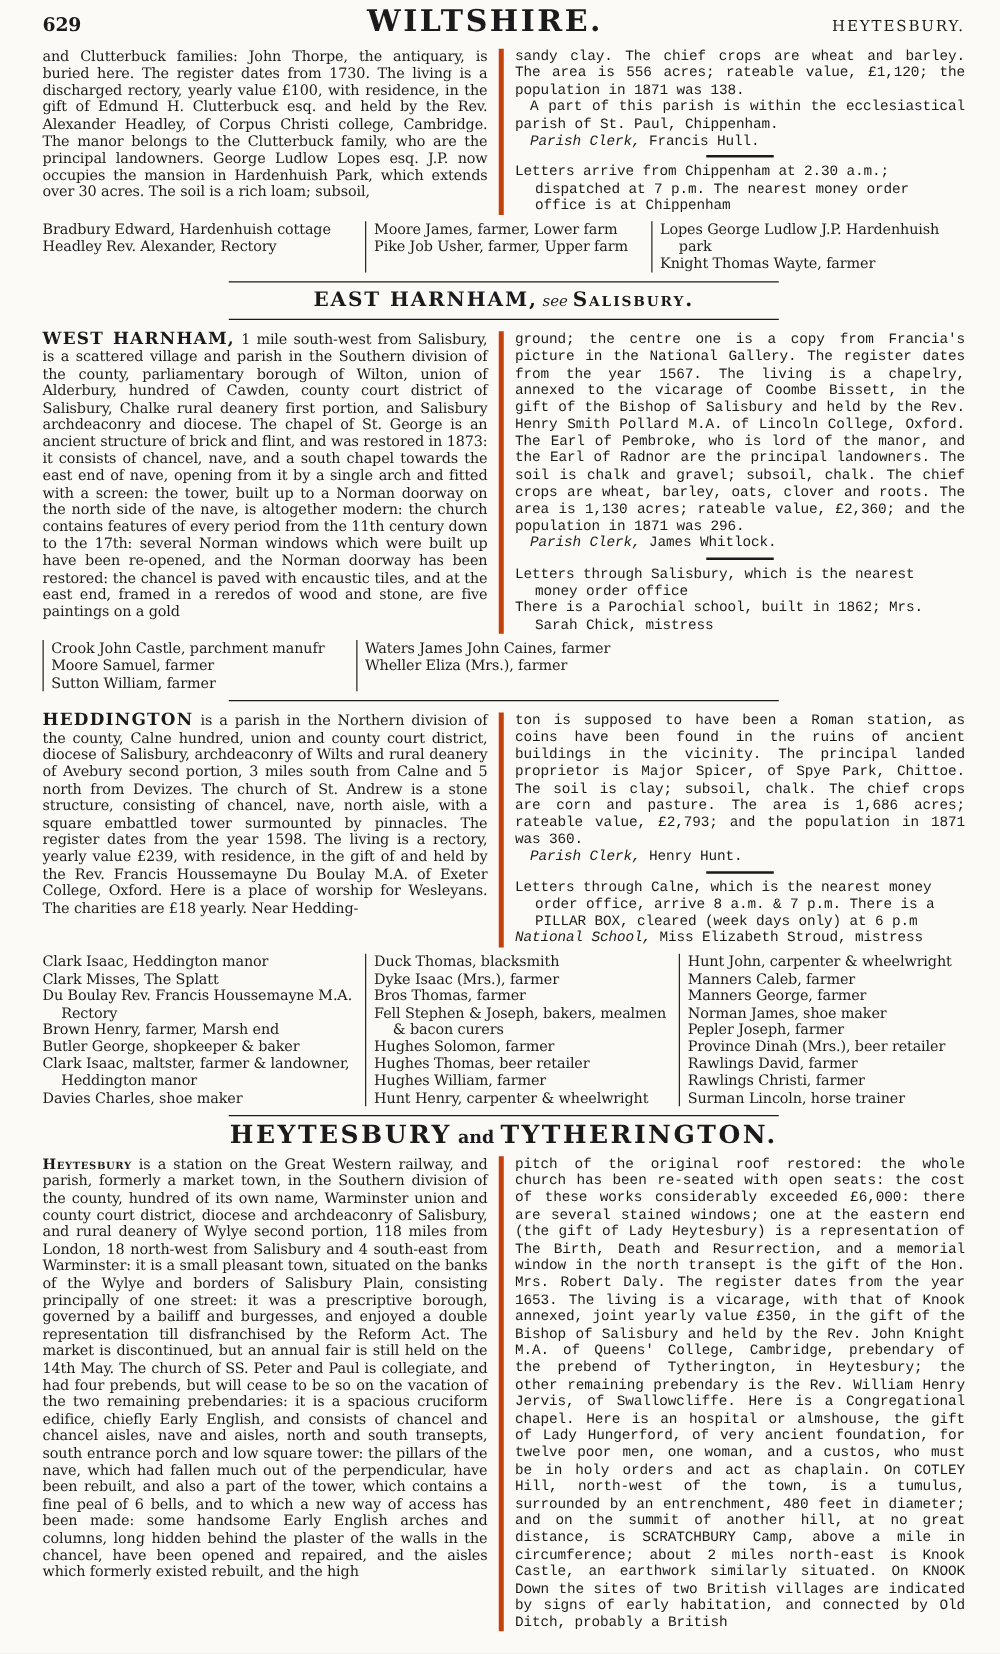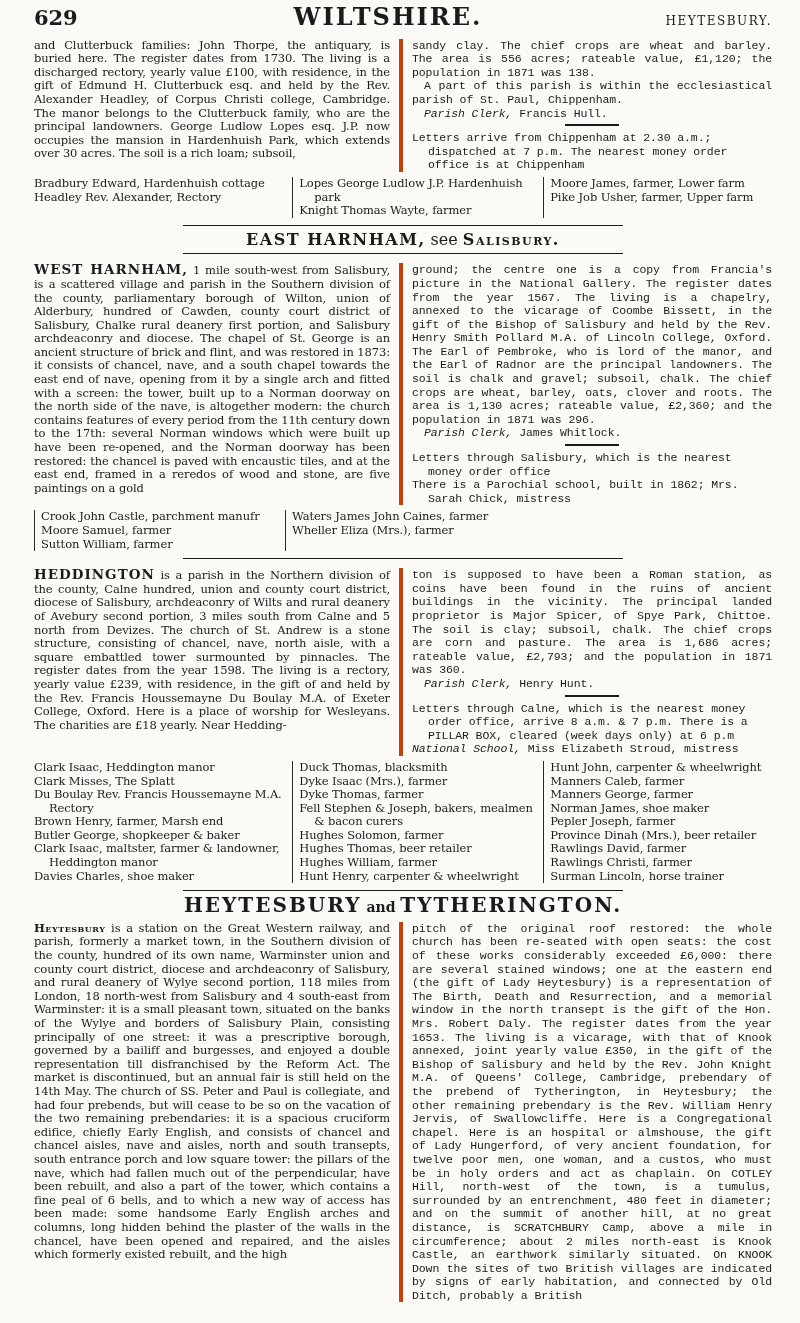--- a/index.html
+++ b/index.html
@@ -8,41 +8,41 @@
     margin:0 auto;padding:10px 28px 0 34px;
     background:#fbfaf7;color:#1b1b1b;overflow:hidden;
     font-family:"DejaVu Serif","Liberation Serif",serif;
     font-size:11.5px;line-height:13.6px;letter-spacing:-0.1px;
   }
   p{margin:0;}
   .just{text-align:justify;}
   .ind{text-indent:12px;}
   .hang{padding-left:16px;text-indent:-16px;}
   .masthead{display:flex;align-items:baseline;margin-bottom:10px;}
-  .pageno{font-size:21px;font-weight:bold;width:120px;}
+  .pageno{font-size:15px;font-weight:bold;width:120px;}
   .county{flex:1;text-align:center;font-size:24px;font-weight:bold;letter-spacing:2px;}
   .runhead{width:150px;text-align:right;font-size:12px;letter-spacing:1.5px;}
   .twocol{display:flex;}
   .col{width:50%;box-sizing:border-box;}
   .col.left{padding-right:9px;border-right:4px solid #c2410c;}
   .col.right{padding-left:9px;font-family:Liberation Mono, monospace;}
   .lead-caps{font-weight:bold;font-size:13.5px;letter-spacing:1px;}
   .lead-sc{font-weight:bold;font-variant:small-caps;letter-spacing:0.5px;}
   .clerk-lead{font-style:italic;}
   .sc{font-variant:small-caps;}
   .dash{width:54px;border-top:2px solid #1b1b1b;margin:4px auto 5px;}
   .rule{border:0;border-top:1.5px solid #1b1b1b;width:440px;margin:7px auto;}
   .dir{display:flex;margin:5px 0 4px;}
   .dir-col{box-sizing:border-box;padding-right:6px;}
   .dir-col.c1{width:35%;}
   .dir-col.c2{width:34%;border-left:1px solid #2a2a2a;padding-left:6px;}
   .dir-col.c3{width:31%;border-left:1px solid #2a2a2a;padding-left:6px;}
   .entry{padding-left:15px;text-indent:-15px;}
   .xhead{text-align:center;font-weight:bold;font-size:16px;letter-spacing:1.5px;margin:6px 0;}
-  .xhead .see{font-weight:normal;font-size:16px;letter-spacing:0;text-align:right;}
+  .xhead .see{font-weight:normal;font-style:italic;font-size:12px;letter-spacing:0;text-align:right;}
   .bighead{text-align:center;font-weight:bold;font-size:20px;letter-spacing:2px;margin:8px 0 7px;}
   .bighead .and{font-size:14px;letter-spacing:0;}
   .secgap{margin-top:9px;}
 </style>
 </head>
 <body>
 
 <div class="sheet">
 
   <header class="masthead">
@@ -63,29 +63,29 @@
       <p class="hang">Letters arrive from Chippenham at 2.30 a.m.; dispatched at 7 p.m. The nearest money order office is at Chippenham</p>
     </div>
   </section>
 
   <div class="dir">
     <div class="dir-col c1">
 
     <p class="entry">Bradbury Edward, Hardenhuish cottage</p>
         <p class="entry">Headley Rev. Alexander, Rectory</p>
       </div>
+    <div class="dir-col c3">
+
+    <p class="entry">Moore James, farmer, Lower farm</p>
+        <p class="entry">Pike Job Usher, farmer, Upper farm</p>
+      </div>
     <div class="dir-col c2">
 
     <p class="entry">Lopes George Ludlow J.P. Hardenhuish park</p>
         <p class="entry">Knight Thomas Wayte, farmer</p>
-      </div>
-    <div class="dir-col c3">
-
-    <p class="entry">Moore James, farmer, Lower farm</p>
-        <p class="entry">Pike Job Usher, farmer, Upper farm</p>
       </div>
   </div>
 
   <hr class="rule">
   <h2 class="xhead"><span>EAST HARNHAM,</span><span class="see"> see </span><span class="sc">Salisbury.</span></h2>
   <hr class="rule">
 
   <section class="twocol secgap">
     <div class="col left">
       <p class="just"><span class="lead-caps">WEST HARNHAM,</span><span> 1 mile south-west from Salisbury, is a scattered village and parish in the Southern division of the county, parliamentary borough of Wilton, union of Alderbury, hundred of Cawden, county court district of Salisbury, Chalke rural deanery first portion, and Salisbury archdeaconry and diocese. The chapel of St. George is an ancient structure of brick and flint, and was restored in 1873: it consists of chancel, nave, and a south chapel towards the east end of nave, opening from it by a single arch and fitted with a screen: the tower, built up to a Norman doorway on the north side of the nave, is altogether modern: the church contains features of every period from the 11th century down to the 17th: several Norman windows which were built up have been re-opened, and the Norman doorway has been restored: the chancel is paved with encaustic tiles, and at the east end, framed in a reredos of wood and stone, are five paintings on a gold</span></p>
@@ -136,21 +136,21 @@
         <p class="entry">Du Boulay Rev. Francis Houssemayne M.A. Rectory</p>
         <p class="entry">Brown Henry, farmer, Marsh end</p>
         <p class="entry">Butler George, shopkeeper &amp; baker</p>
         <p class="entry">Clark Isaac, maltster, farmer &amp; landowner, Heddington manor</p>
         <p class="entry">Davies Charles, shoe maker</p>
       </div>
     <div class="dir-col c2">
 
     <p class="entry">Duck Thomas, blacksmith</p>
         <p class="entry">Dyke Isaac (Mrs.), farmer</p>
-        <p class="entry">Dyke Thomas, farmer</p>
+        <p class="entry">Bros Thomas, farmer</p>
         <p class="entry">Fell Stephen &amp; Joseph, bakers, mealmen &amp; bacon curers</p>
         <p class="entry">Hughes Solomon, farmer</p>
         <p class="entry">Hughes Thomas, beer retailer</p>
         <p class="entry">Hughes William, farmer</p>
         <p class="entry">Hunt Henry, carpenter &amp; wheelwright</p>
       </div>
     <div class="dir-col c3">
 
     <p class="entry">Hunt John, carpenter &amp; wheelwright</p>
         <p class="entry">Manners Caleb, farmer</p>

